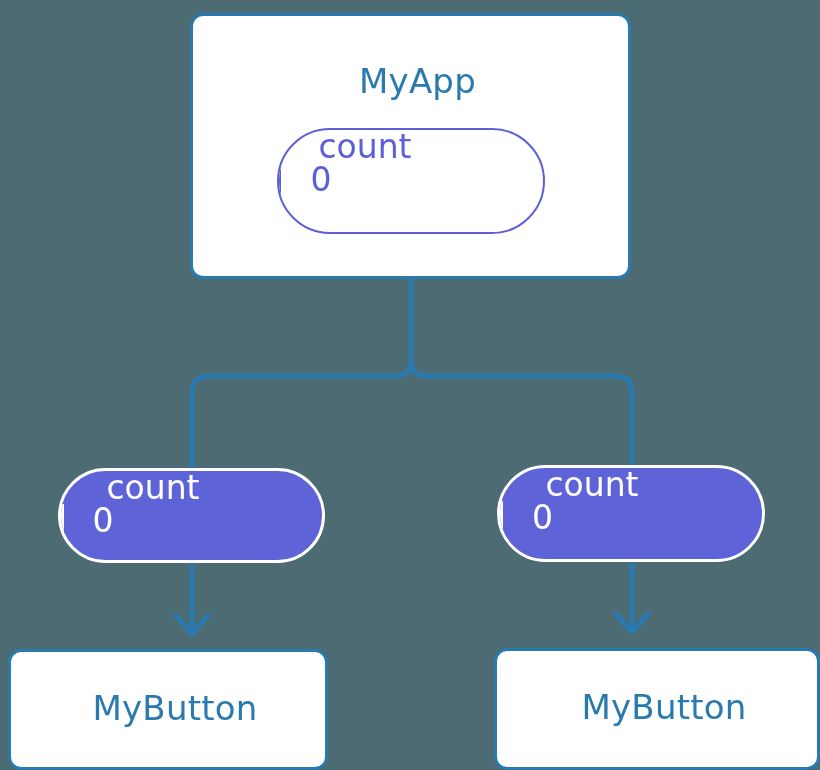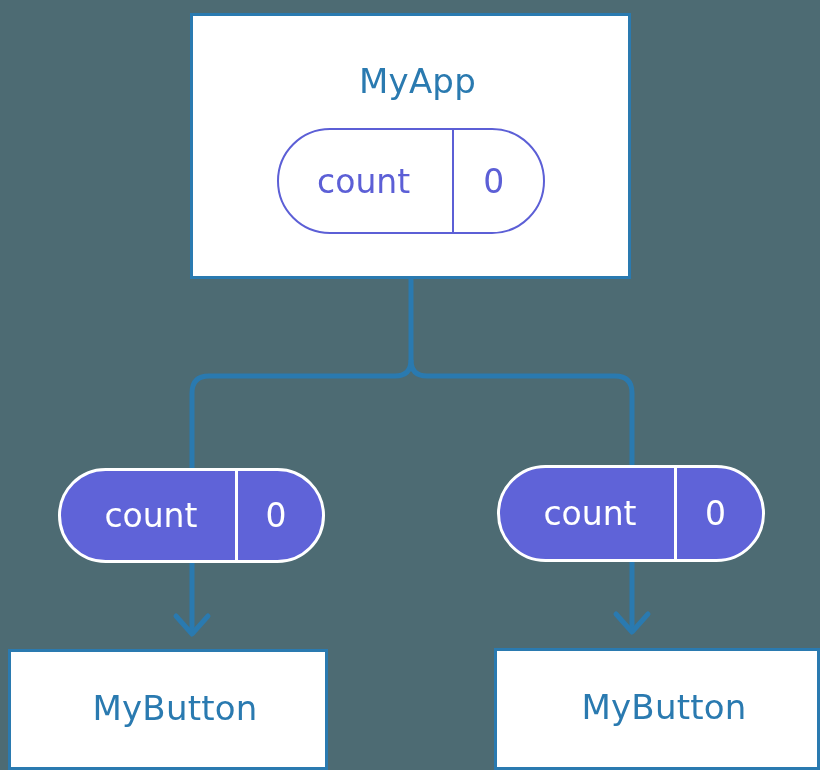--- a/index.html
+++ b/index.html
@@ -29,21 +29,21 @@
     width: 820px;
     height: 770px;
     pointer-events: none;
   }
 
   
   .component-box {
     position: absolute;
     background: #ffffff;
     border: 3px solid #2a7ab0;
-    border-radius: 0;
+    border-radius: 13px;
     box-sizing: border-box;
     display: flex;
     flex-direction: column;
     align-items: center;
     padding-left: 14px;
   }
   .component-title {
     color: #2a7ab0;
     font-size: 34px;
     line-height: 1;
@@ -83,20 +83,21 @@
 
   
   .state-pill {
     position: absolute;
     box-sizing: border-box;
     display: flex;
     align-items: stretch;
     border-radius: 999px;
     overflow: hidden;
     z-index: 3;
+    flex-direction: column;
   }
   .pill-key, .pill-value {
     display: flex;
     align-items: center;
     justify-content: center;
     font-size: 33px;
     line-height: 1;
     white-space: nowrap;
     box-sizing: border-box;
   }

